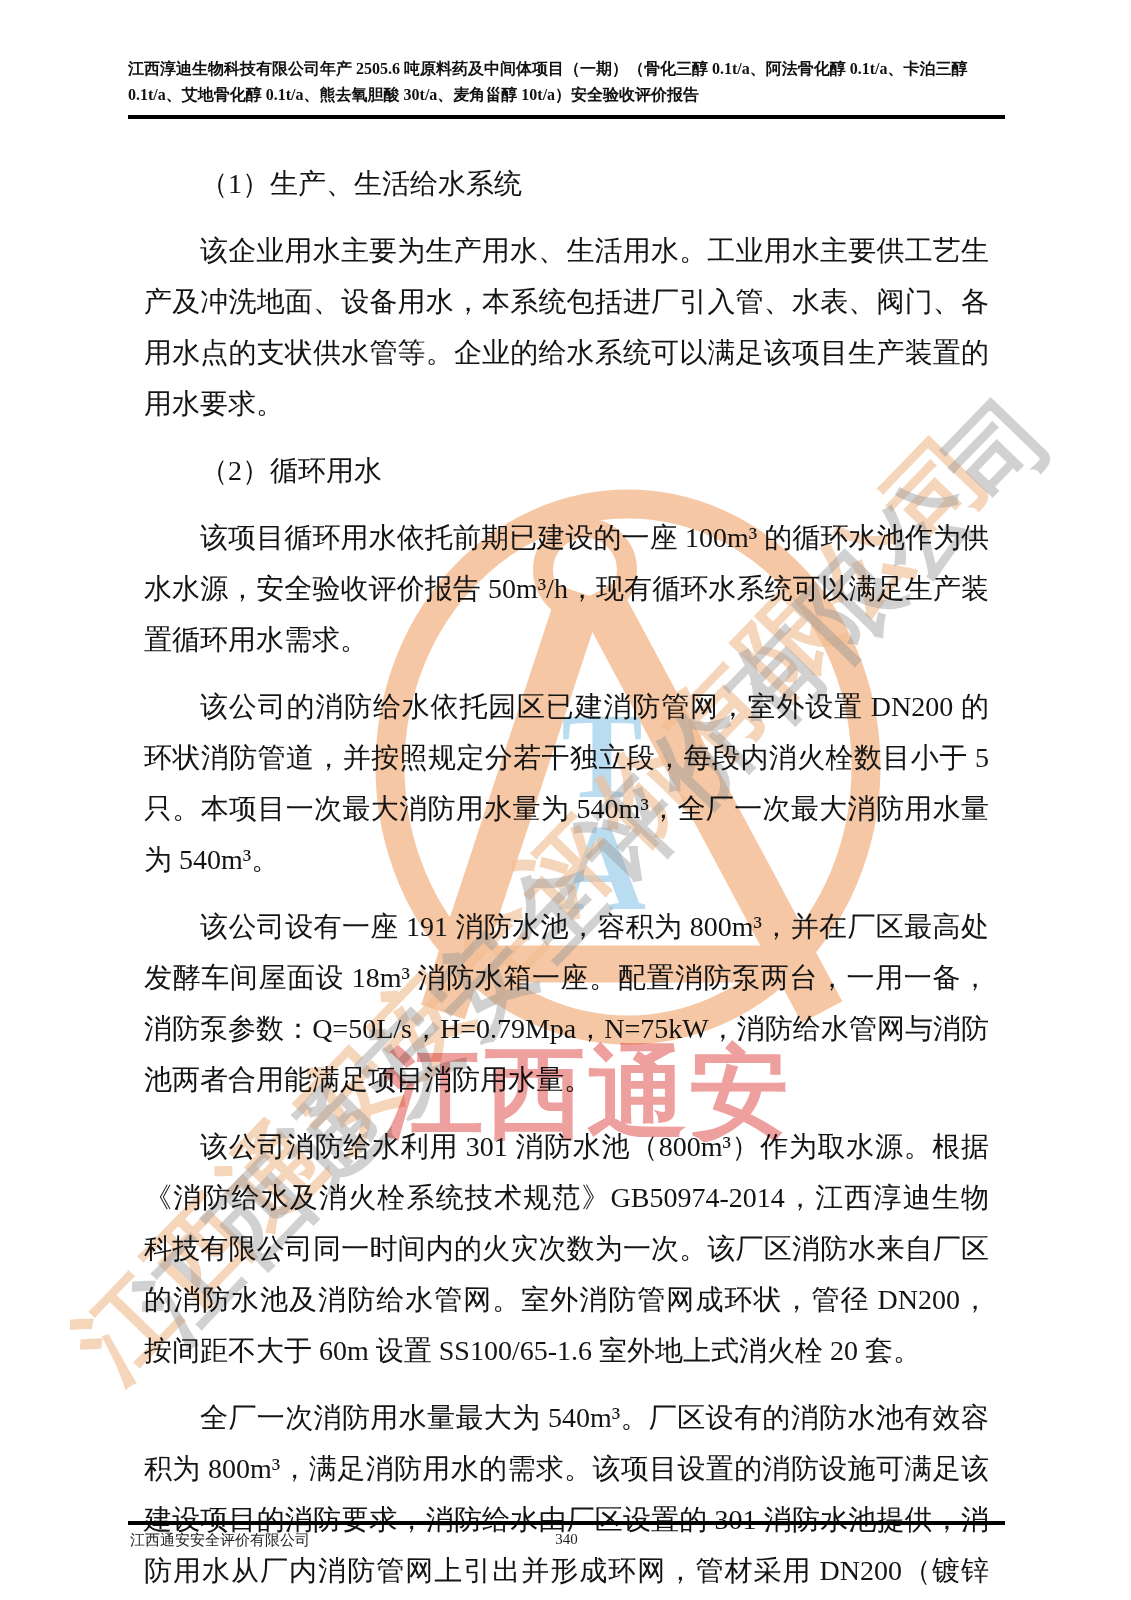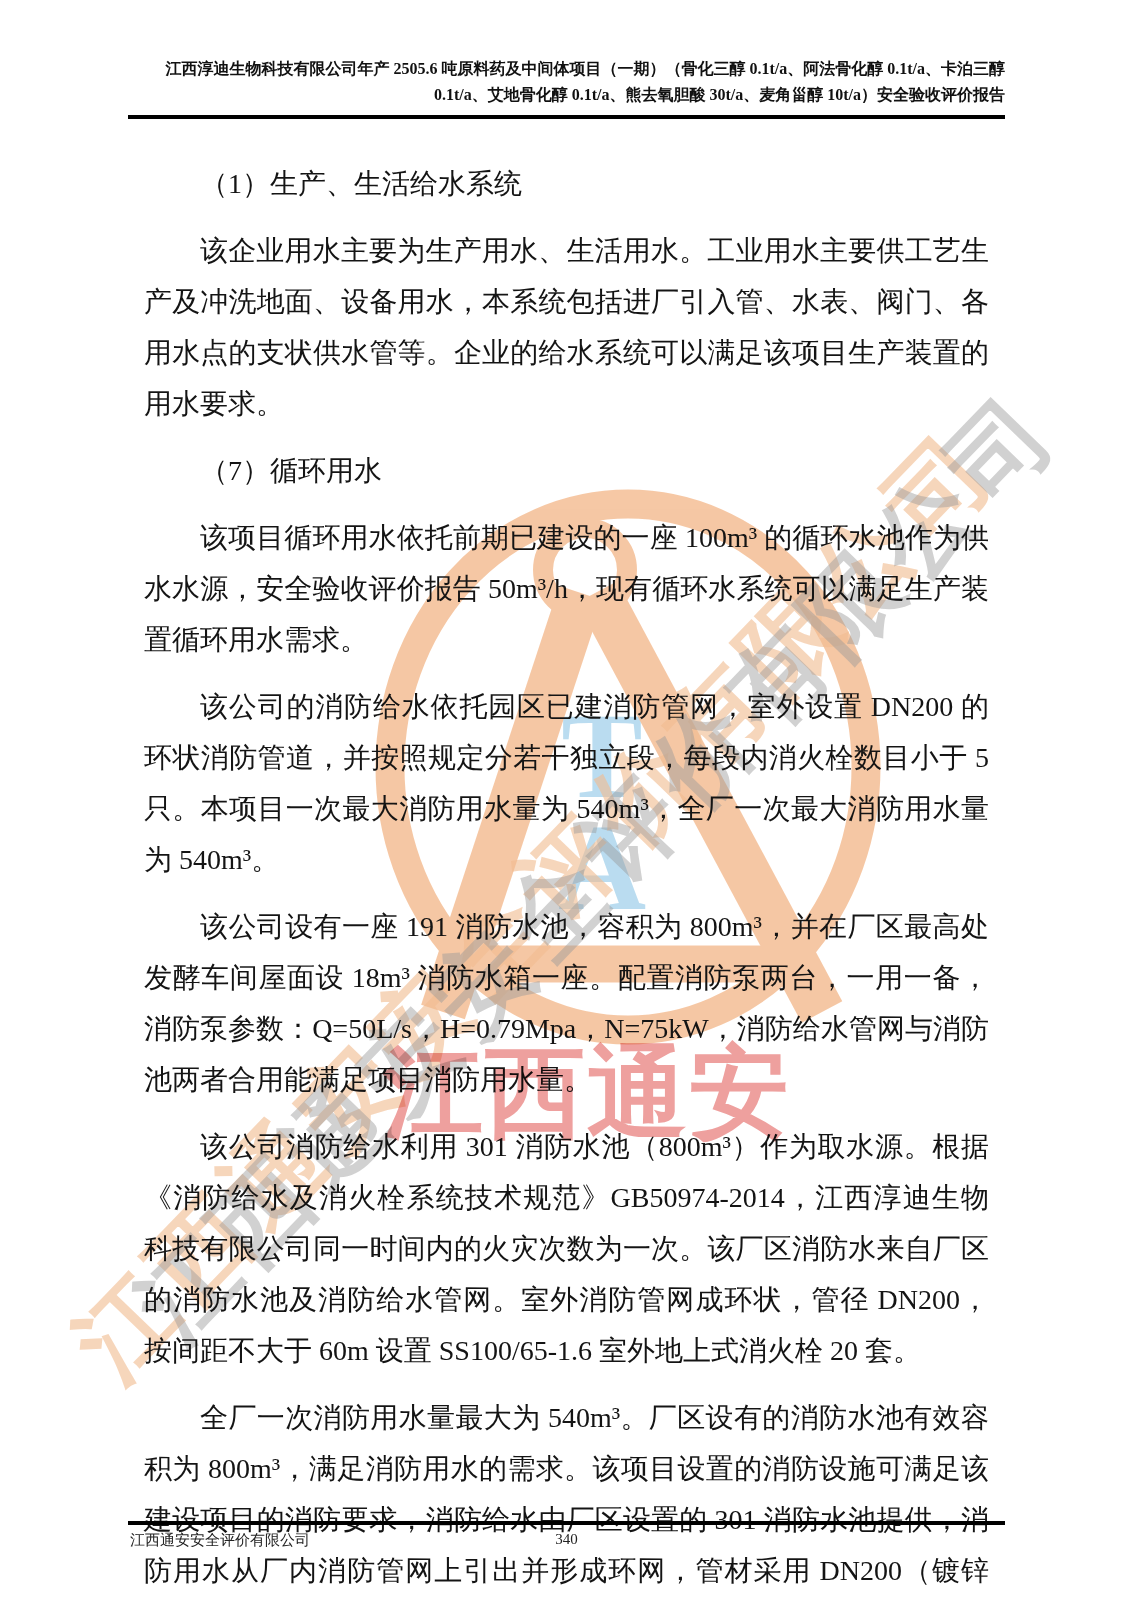--- a/index.html
+++ b/index.html
@@ -26,21 +26,21 @@
   .wm-diag-gray{left:110px;top:1280px;color:#9a9a9a;opacity:.45;}
   .wm-stamp{
     position:absolute;left:383px;top:1040px;
     font-size:100px;font-weight:bold;letter-spacing:2px;line-height:108px;
     color:#e0514e;opacity:.55;mix-blend-mode:multiply;white-space:nowrap;
     user-select:none;z-index:5;
   }
   
   .hdr{
     position:absolute;left:128px;top:56px;width:877px;z-index:2;
-    text-align:right;font-weight:bold;font-size:16px;line-height:26px;
+    text-align:left;font-weight:bold;font-size:16px;line-height:26px;
     color:#111;border-bottom:4px solid #000;padding-bottom:7px;
   }
   .doc{
     position:absolute;left:128px;top:142px;width:877px;z-index:2;
     font-size:28px;line-height:51px;color:#141414;text-align:justify;
   }
   .doc p{margin:16px;text-indent:2em;}
   .ftr{
     position:absolute;left:128px;top:1521px;width:877px;z-index:2;
     border-top:4px solid #000;
@@ -69,21 +69,21 @@
 <div class="wm-diag wm-diag-gray">江西通安安全评价有限公司</div>
 
 <div class="hdr">
   <div>江西淳迪生物科技有限公司年产 2505.6 吨原料药及中间体项目（一期）（骨化三醇 0.1t/a、阿法骨化醇 0.1t/a、卡泊三醇 0.1t/a、艾地骨化醇 0.1t/a、熊去氧胆酸 30t/a、麦角甾醇 10t/a）安全验收评价报告</div>
 </div>
 
 <div class="doc">
   <p>（1）生产、生活给水系统</p>
   <p>该企业用水主要为生产用水、生活用水。工业用水主要供工艺生产及冲洗地面、设备用水，本系统包括进厂引入管、水表、阀门、各用水点的支状供水管等。企业的给水系统可以满足该项目生产装置的用水要求。</p>
 
-  <p>（7）循环用水</p>
+  <p>（2）循环用水</p>
   <p>该项目循环用水依托前期已建设的一座 100m³ 的循环水池作为供水水源，安全验收评价报告 50m³/h，现有循环水系统可以满足生产装置循环用水需求。</p>
 
   <p>该公司的消防给水依托园区已建消防管网，室外设置 DN200 的环状消防管道，并按照规定分若干独立段，每段内消火栓数目小于 5 只。本项目一次最大消防用水量为 540m³，全厂一次最大消防用水量为 540m³。</p>
   <p>该公司设有一座 191 消防水池，容积为 800m³，并在厂区最高处发酵车间屋面设 18m³ 消防水箱一座。配置消防泵两台，一用一备，消防泵参数：Q=50L/s，H=0.79Mpa，N=75kW，消防给水管网与消防池两者合用能满足项目消防用水量。</p>
   <p>该公司消防给水利用 301 消防水池（800m³）作为取水源。根据《消防给水及消火栓系统技术规范》GB50974-2014，江西淳迪生物科技有限公司同一时间内的火灾次数为一次。该厂区消防水来自厂区的消防水池及消防给水管网。室外消防管网成环状，管径 DN200，按间距不大于 60m 设置 SS100/65-1.6 室外地上式消火栓 20 套。</p>
   <p>全厂一次消防用水量最大为 540m³。厂区设有的消防水池有效容积为 800m³，满足消防用水的需求。该项目设置的消防设施可满足该建设项目的消防要求，消防给水由厂区设置的 301 消防水池提供，消防用水从厂内消防管网上引出并形成环网，管材采用 DN200（镀锌钢管）给水管螺纹连接。地上消防给水管采用热镀锌钢管螺纹连接，消防管网压力≥0.3MPa。</p>
 </div>
 
 <div class="wm-stamp">江西通安</div>
 

